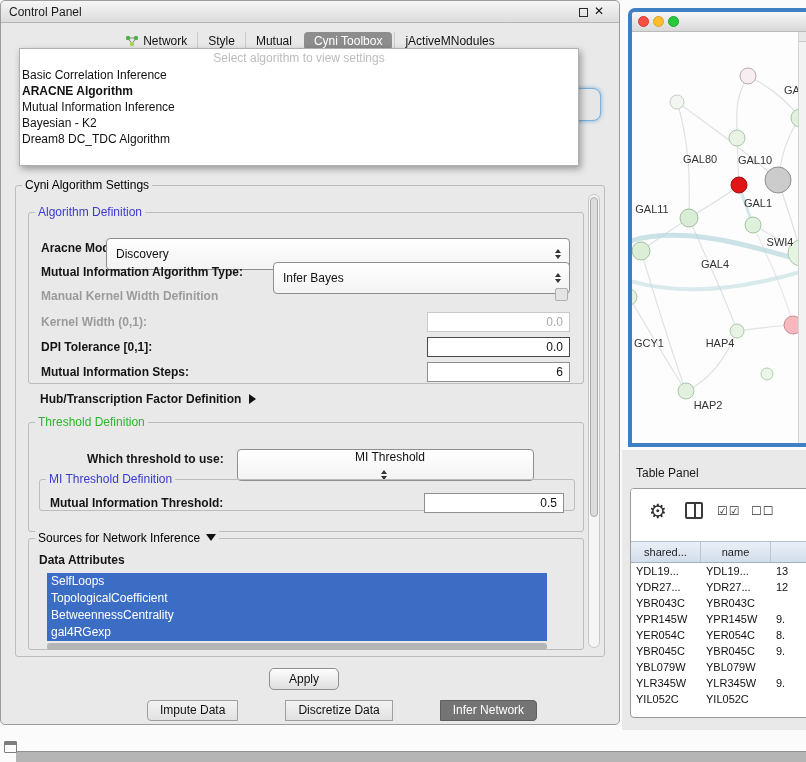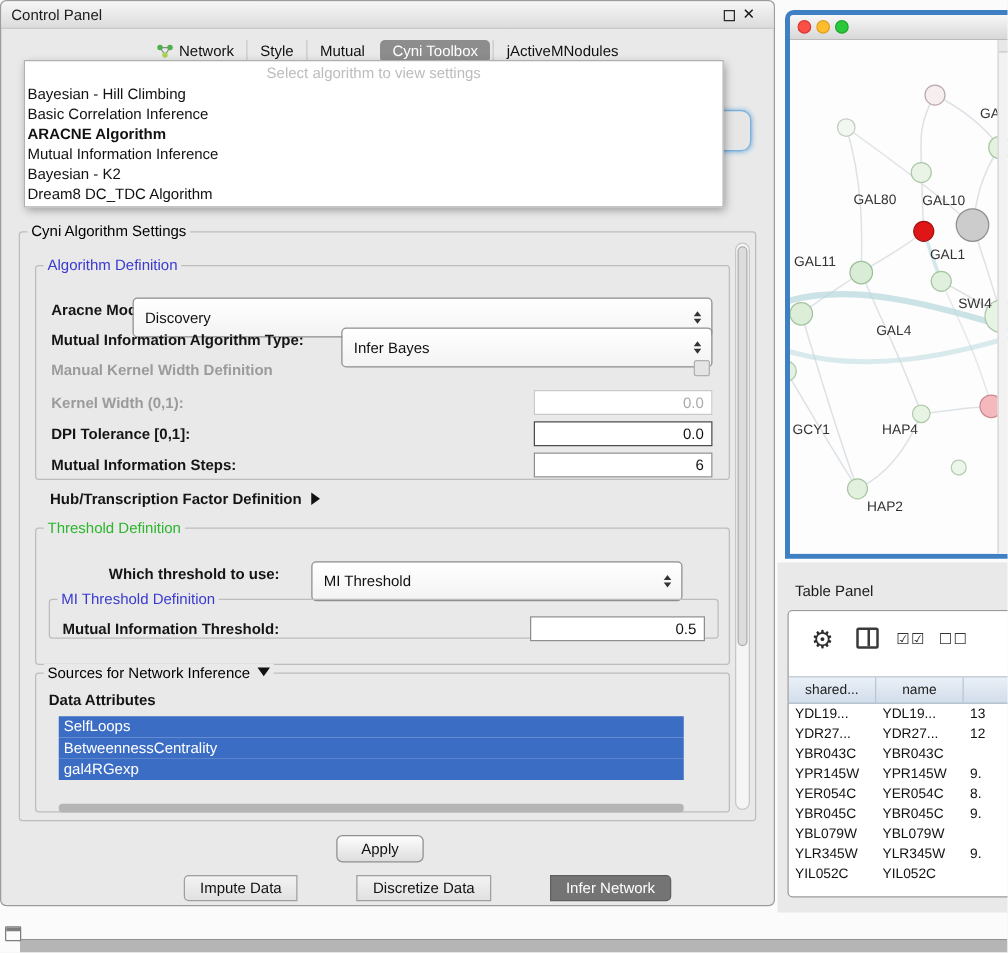--- a/index.html
+++ b/index.html
@@ -163,21 +163,20 @@
       <span class="tab">
         <span>jActiveMNodules</span>
       </span>
     </div>
 
     <div class="abs obscured-btn"></div>
 
     <div class="abs algo-popup">
       <div class="algo-placeholder">Select algorithm to view settings</div>
 
-        <div class="algo-option">Bayesian - Hill Climbing</div>
 
         <div class="algo-option">Basic Correlation Inference</div>
 
         <div class="algo-option active">ARACNE Algorithm</div>
 
         <div class="algo-option">Mutual Information Inference</div>
 
         <div class="algo-option">Bayesian - K2</div>
 
         <div class="algo-option">Dream8 DC_TDC Algorithm</div>
@@ -221,21 +220,21 @@
       </div>
 
       <span class="lbl" style="left:24px; top:206px;">
         <span>Hub/Transcription Factor Definition</span><span class="tri-right"></span>
       </span>
 
       <div class="group" style="left:12px; top:236px; width:556px; height:110px;">
         <span class="group-title green-title">Threshold Definition</span>
 
         <span class="lbl" style="left:58px; top:29px;">Which threshold to use:</span>
-        <div class="combo" style="left:220px; top:26px; width:297px;">
+        <div class="combo" style="left:208px; top:26px; width:297px;flex-direction:column;">
           <span class="combo-val">MI Threshold</span>
           <span class="combo-arrows">
               <i class="up"></i>
               <i class="dn"></i>
             </span>
         </div>
 
         <div class="group" style="left:10px; top:56px; width:536px; height:32px;">
           <span class="group-title blue-title">MI Threshold Definition</span>
           <span class="lbl" style="left:10px; top:16px;">Mutual Information Threshold:</span>
@@ -245,20 +244,21 @@
 
       <div class="group" style="left:12px; top:352px; width:556px; height:112px;">
         <span class="group-title">
           <span>Sources for Network Inference</span><span class="tri-down"></span>
         </span>
         <span class="lbl" style="left:10px; top:14px;">Data Attributes</span>
         <div class="attr-list" style="left:18px; top:34px; width:500px;">
 
             <div class="attr-item">SelfLoops</div>
 
+            <div class="attr-item">TopologicalCoefficient</div>
 
             <div class="attr-item">BetweennessCentrality</div>
 
             <div class="attr-item">gal4RGexp</div>
           </div>
         <div class="hscrollbar" style="left:18px; top:104px; width:500px;"></div>
       </div>
 
       <div class="vscrollbar" style="left:572px; top:8px; height:454px;">
         <div class="vthumb"></div>

